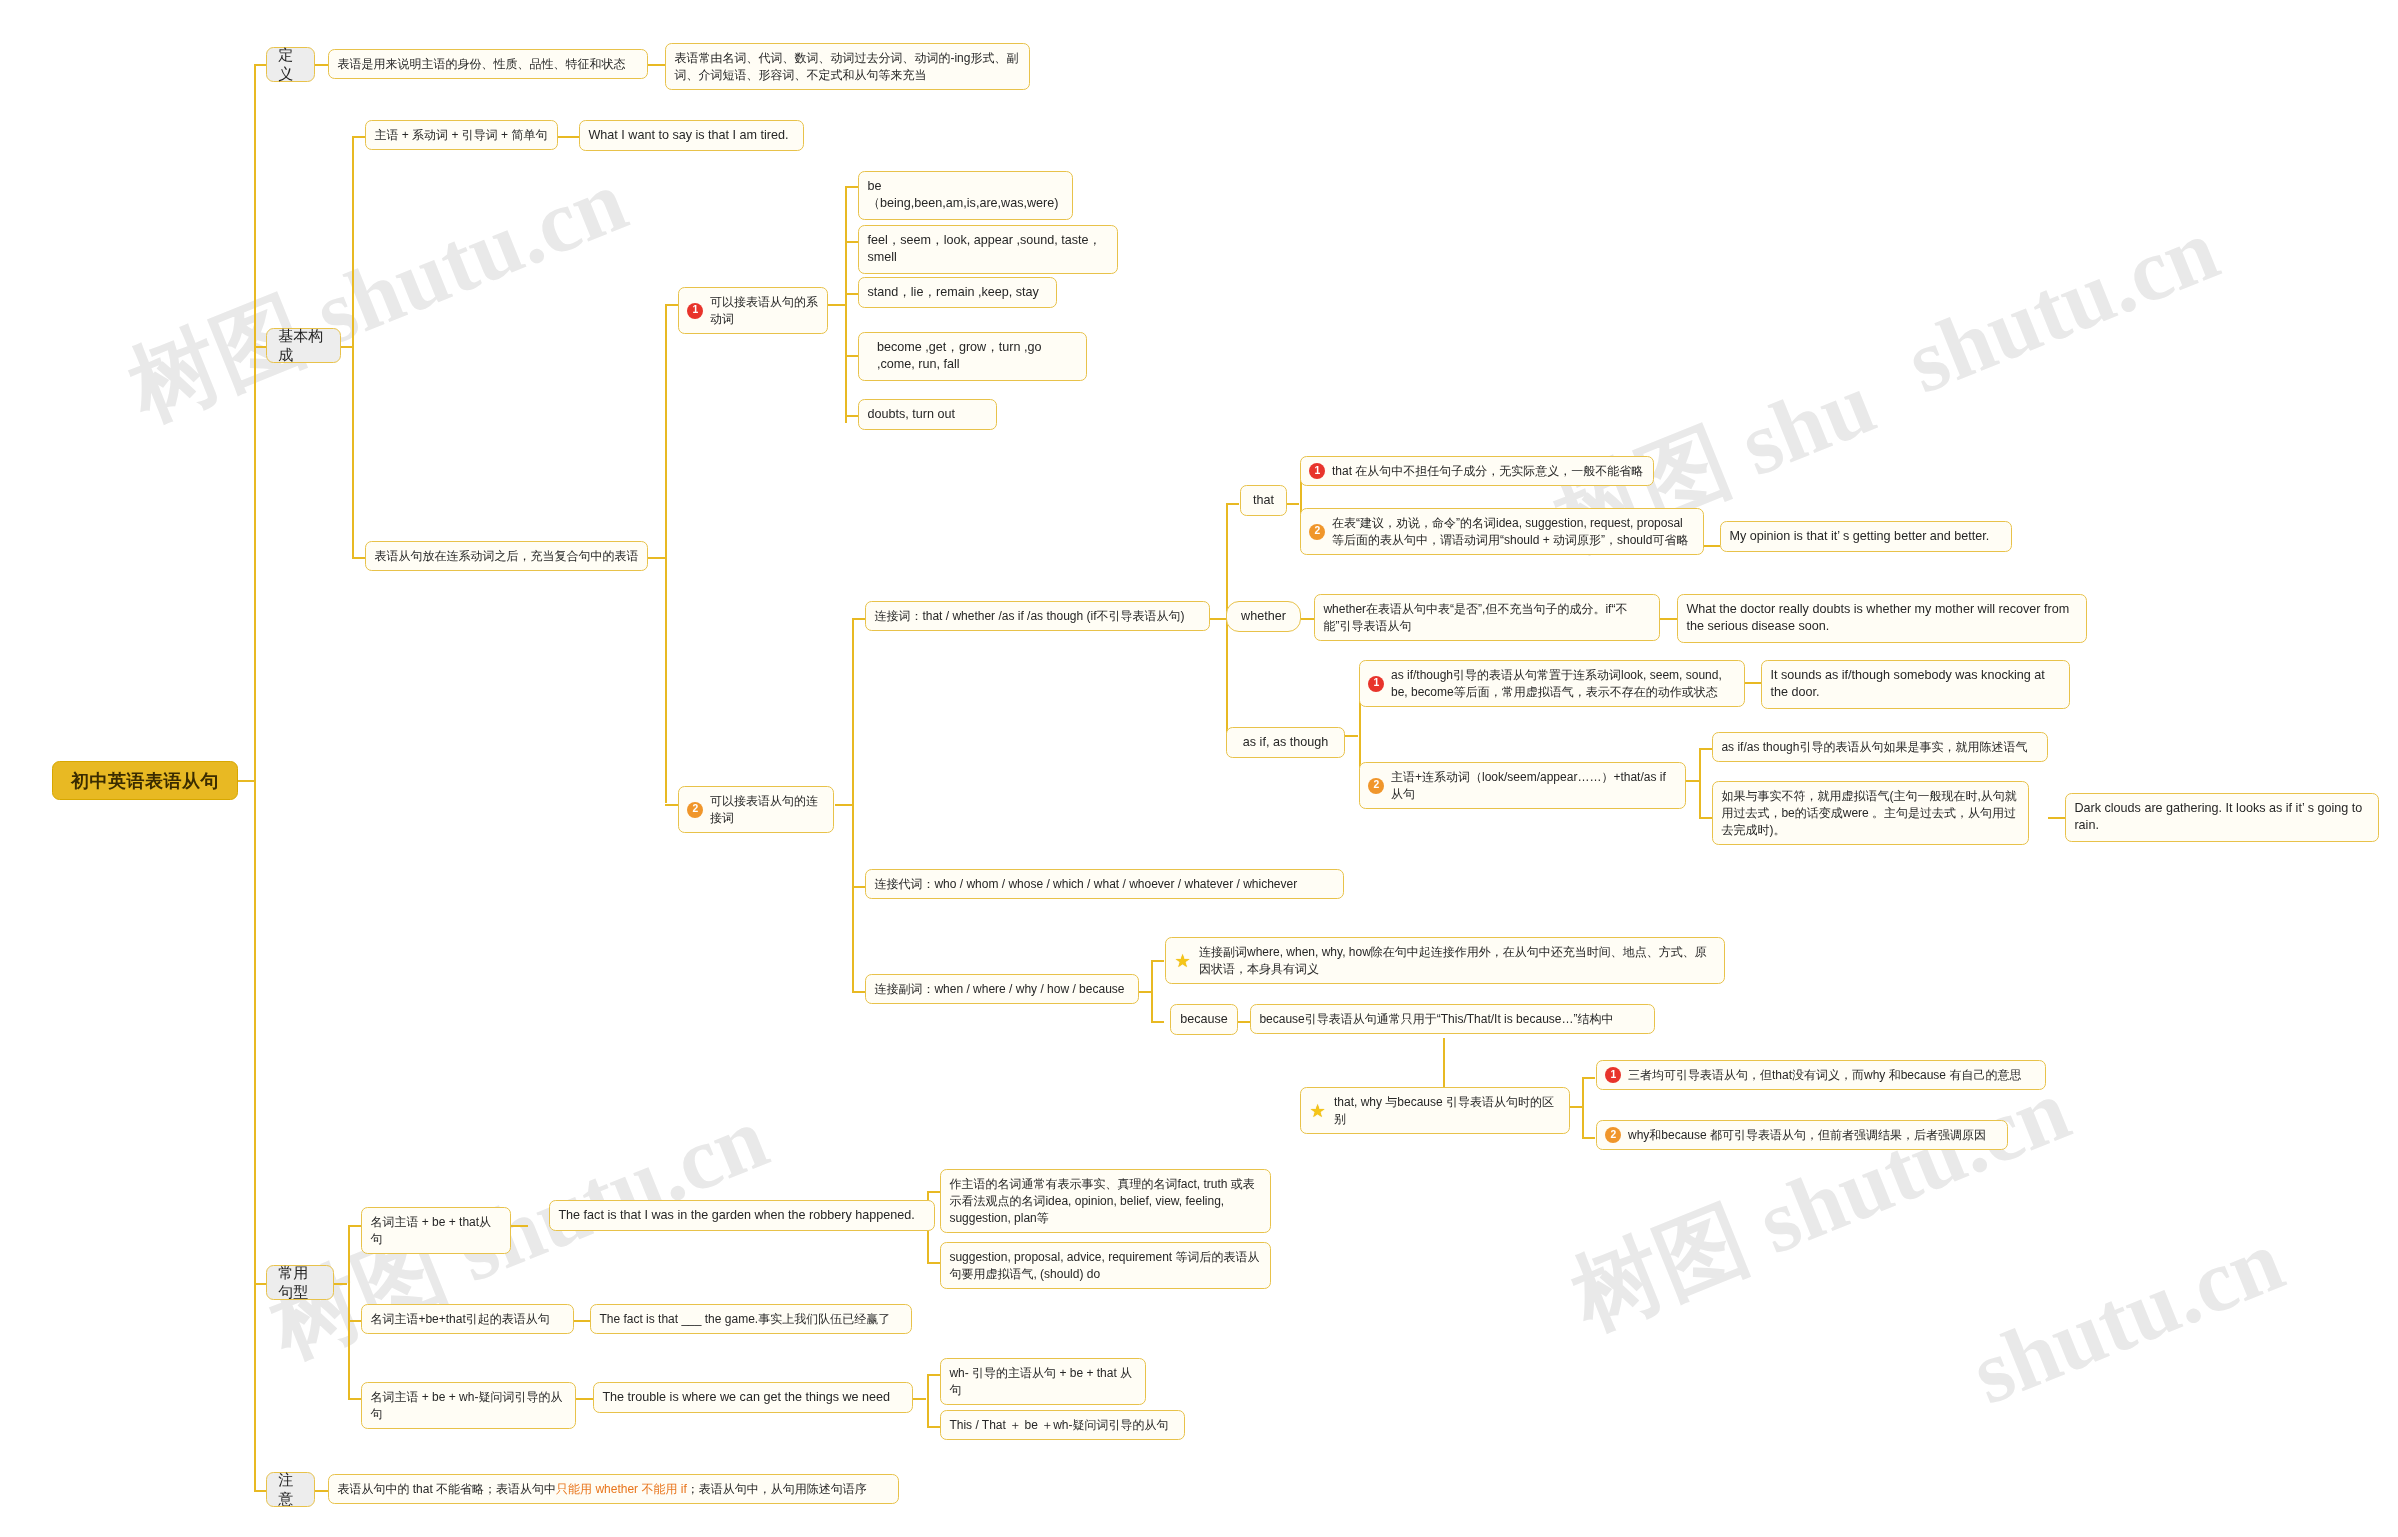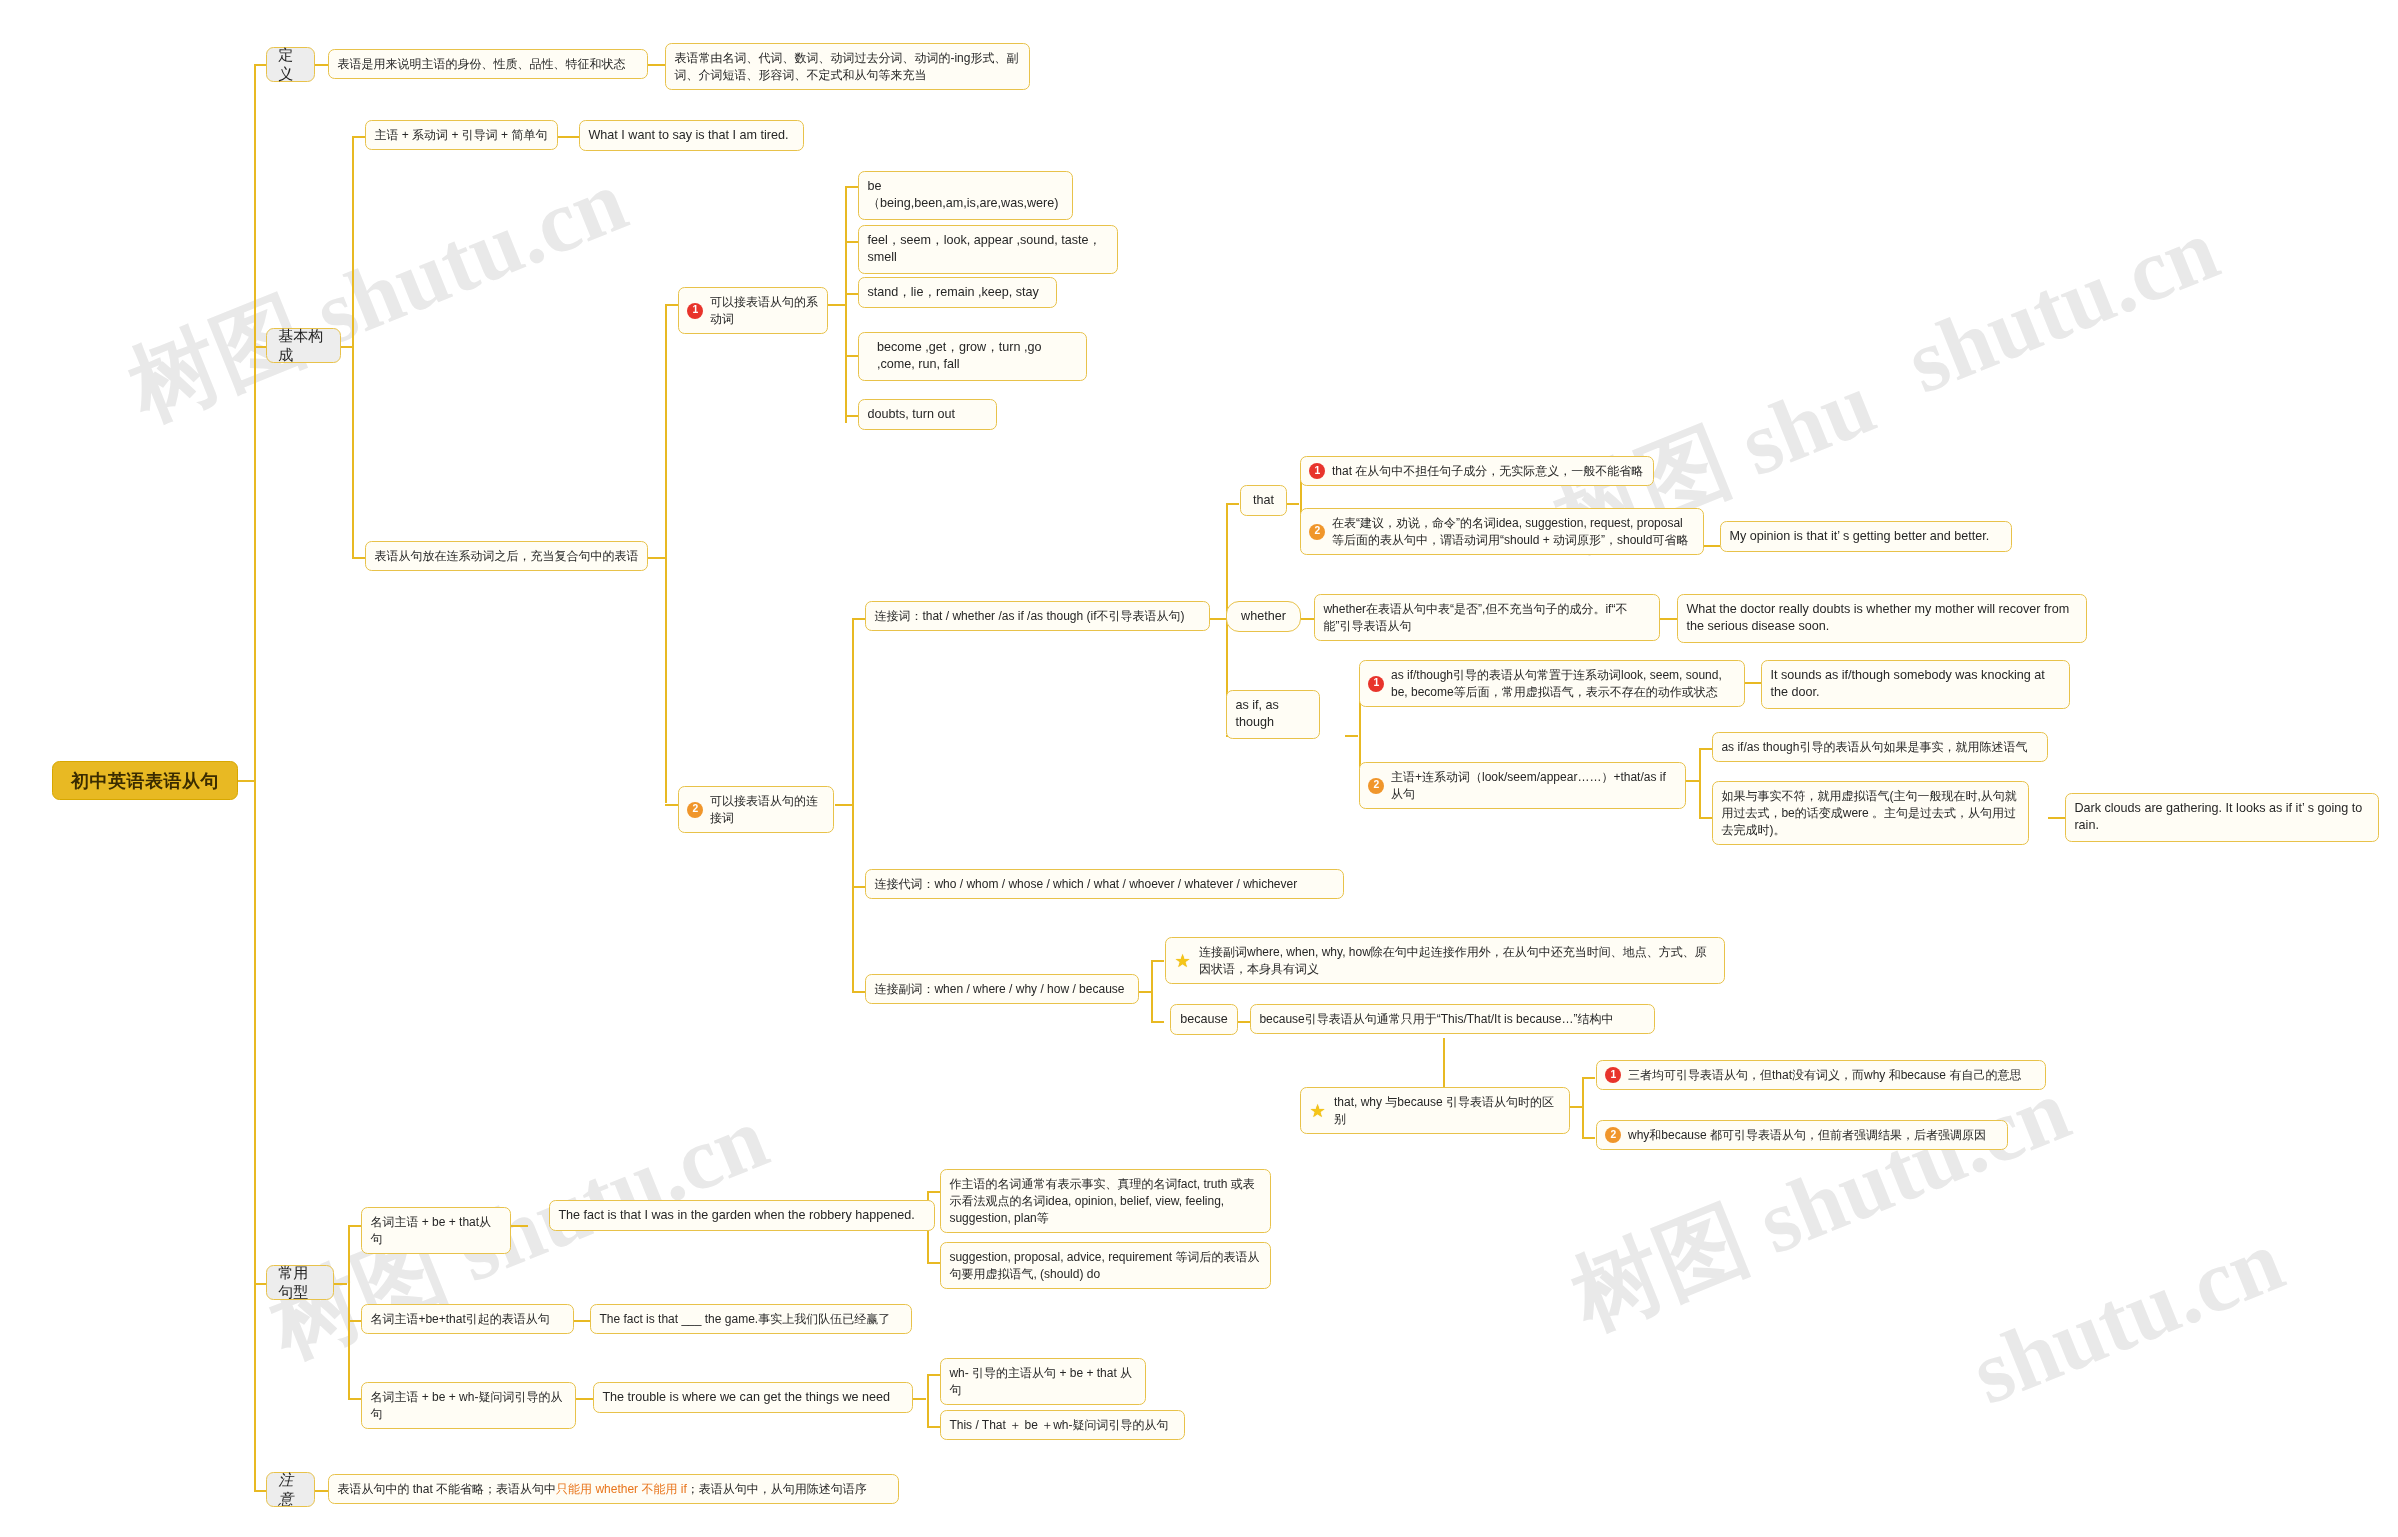--- a/index.html
+++ b/index.html
@@ -231,21 +231,21 @@
   <div class="ln h" style="left:315px;top:1490px;width:13px;"></div>
 
   <div class="root" style="left:52px;top:761px;width:186px;height:39px;">初中英语表语从句</div>
 
   <div class="lvl1" style="left:266px;top:47px;width:49px;height:35px;">定义</div>
 
   <div class="lvl1" style="left:266px;top:328px;width:75px;height:35px;">基本构成</div>
 
   <div class="lvl1" style="left:266px;top:1265px;width:68px;height:35px;">常用句型</div>
 
-  <div class="lvl1" style="left:266px;top:1472px;width:49px;height:35px;font-style:italic;">注意</div>
+  <div class="lvl1" style="left:266px;top:1472px;width:49px;height:35px;">注意</div>
 
   <div class="node cn" style="left:328px;top:49px;width:320px;">表语是用来说明主语的身份、性质、品性、特征和状态</div>
 
   <div class="node cn" style="left:665px;top:43px;width:365px;">表语常由名词、代词、数词、动词过去分词、动词的-ing形式、副词、介词短语、形容词、不定式和从句等来充当</div>
 
   <div class="node cn" style="left:365px;top:120px;width:193px;">主语 + 系动词 + 引导词 + 简单句</div>
 
   <div class="node" style="left:579px;top:120px;width:225px;">What I want to say is that I am tired.</div>
 
   <div class="node cn" style="left:365px;top:541px;width:283px;">表语从句放在连系动词之后，充当复合句中的表语</div>
@@ -281,21 +281,21 @@
   </div>
 
   <div class="node" style="left:1720px;top:521px;width:292px;">My opinion is that it’ s getting better and better.</div>
 
   <div class="node" style="left:1226px;top:601px;width:75px;justify-content:center;border-radius:13px;">whether</div>
 
   <div class="node" style="left:1677px;top:594px;width:410px;">What the doctor really doubts is whether my mother will recover from the serious disease soon.</div>
 
   <div class="node cn" style="left:1314px;top:594px;width:346px;">whether在表语从句中表“是否”,但不充当句子的成分。if“不能”引导表语从句</div>
 
-  <div class="node" style="left:1226px;top:690px;width:94px;justify-content:center;">as if, as though</div>
+  <div class="node" style="left:1226px;top:727px;width:119px;justify-content:center;">as if, as though</div>
 
   <div class="node cn" style="left:1359px;top:660px;width:386px;">
     <span class="badge b1">1</span>
     <span class="txt">as if/though引导的表语从句常置于连系动词look, seem, sound, be, become等后面，常用虚拟语气，表示不存在的动作或状态</span>
   </div>
 
   <div class="node" style="left:1761px;top:660px;width:309px;">It sounds as if/though somebody was knocking at the door.</div>
 
   <div class="node cn" style="left:1359px;top:762px;width:327px;">
     <span class="badge b2">2</span>

